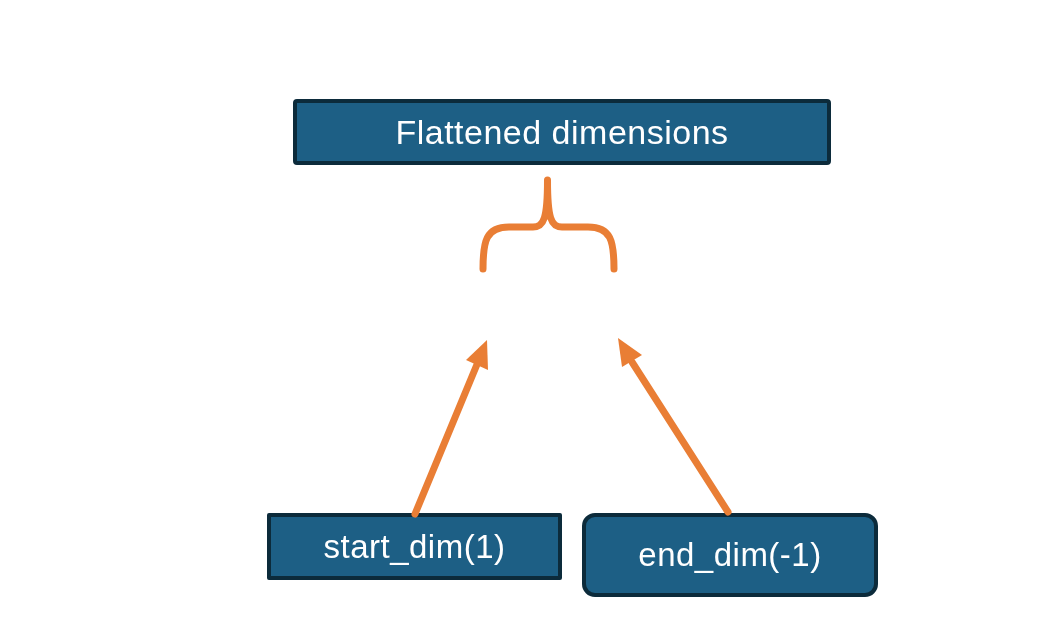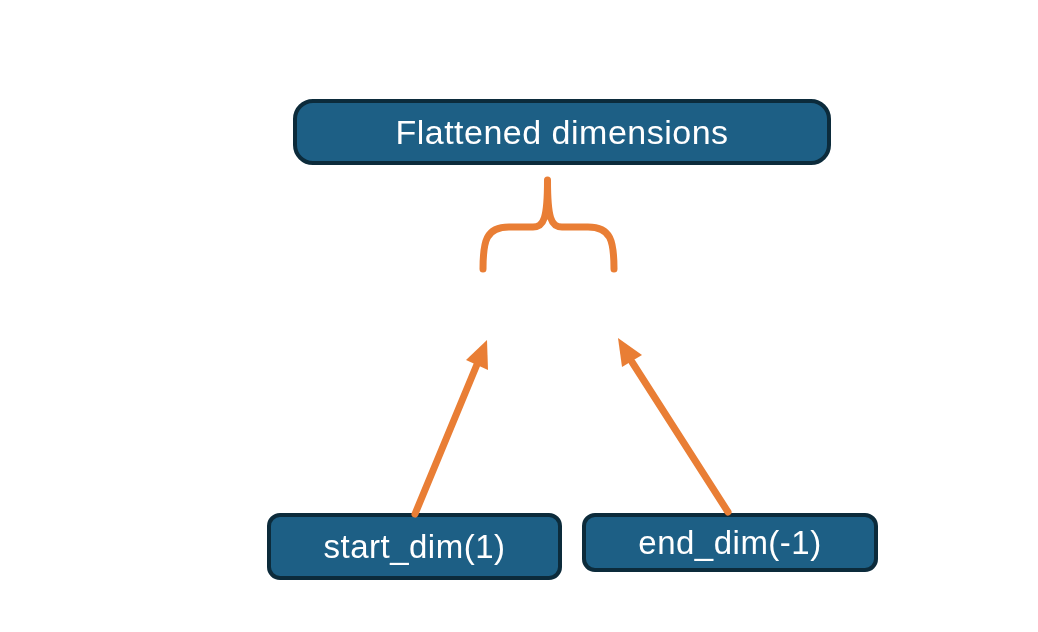--- a/index.html
+++ b/index.html
@@ -32,38 +32,38 @@
     color: var(--text-color, #ffffff);
   }
   .node .label {
     font-weight: 400;
     letter-spacing: 0.5px;
     white-space: nowrap;
   }
   .title-box {
     left: 293px; top: 99px;
     width: 538px; height: 66px;
-    border-radius: 20px;
+    border-radius: 4px;
   }
   .title-box .label { font-size: 34px; }
   .main-box {
     left: 180px; top: 212px;
     width: 697px; height: 168px;
     border-width: 5px;
     border-radius: 22px;
   }
   .main-box .label { font-size: 47px; padding-top: 12px; }
   .start-box {
     left: 267px; top: 513px;
     width: 295px; height: 67px;
-    border-radius: 13px;
+    border-radius: 2px;
   }
   .end-box {
     left: 582px; top: 513px;
-    width: 296px; height: 59px;
+    width: 296px; height: 84px;
     border-radius: 13px;
   }
   .start-box .label, .end-box .label { font-size: 33px; }
   svg.overlay {
     position: absolute;
     left: 0; top: 0;
     width: 1038px;
     height: 632px;
     pointer-events: none;
   }

